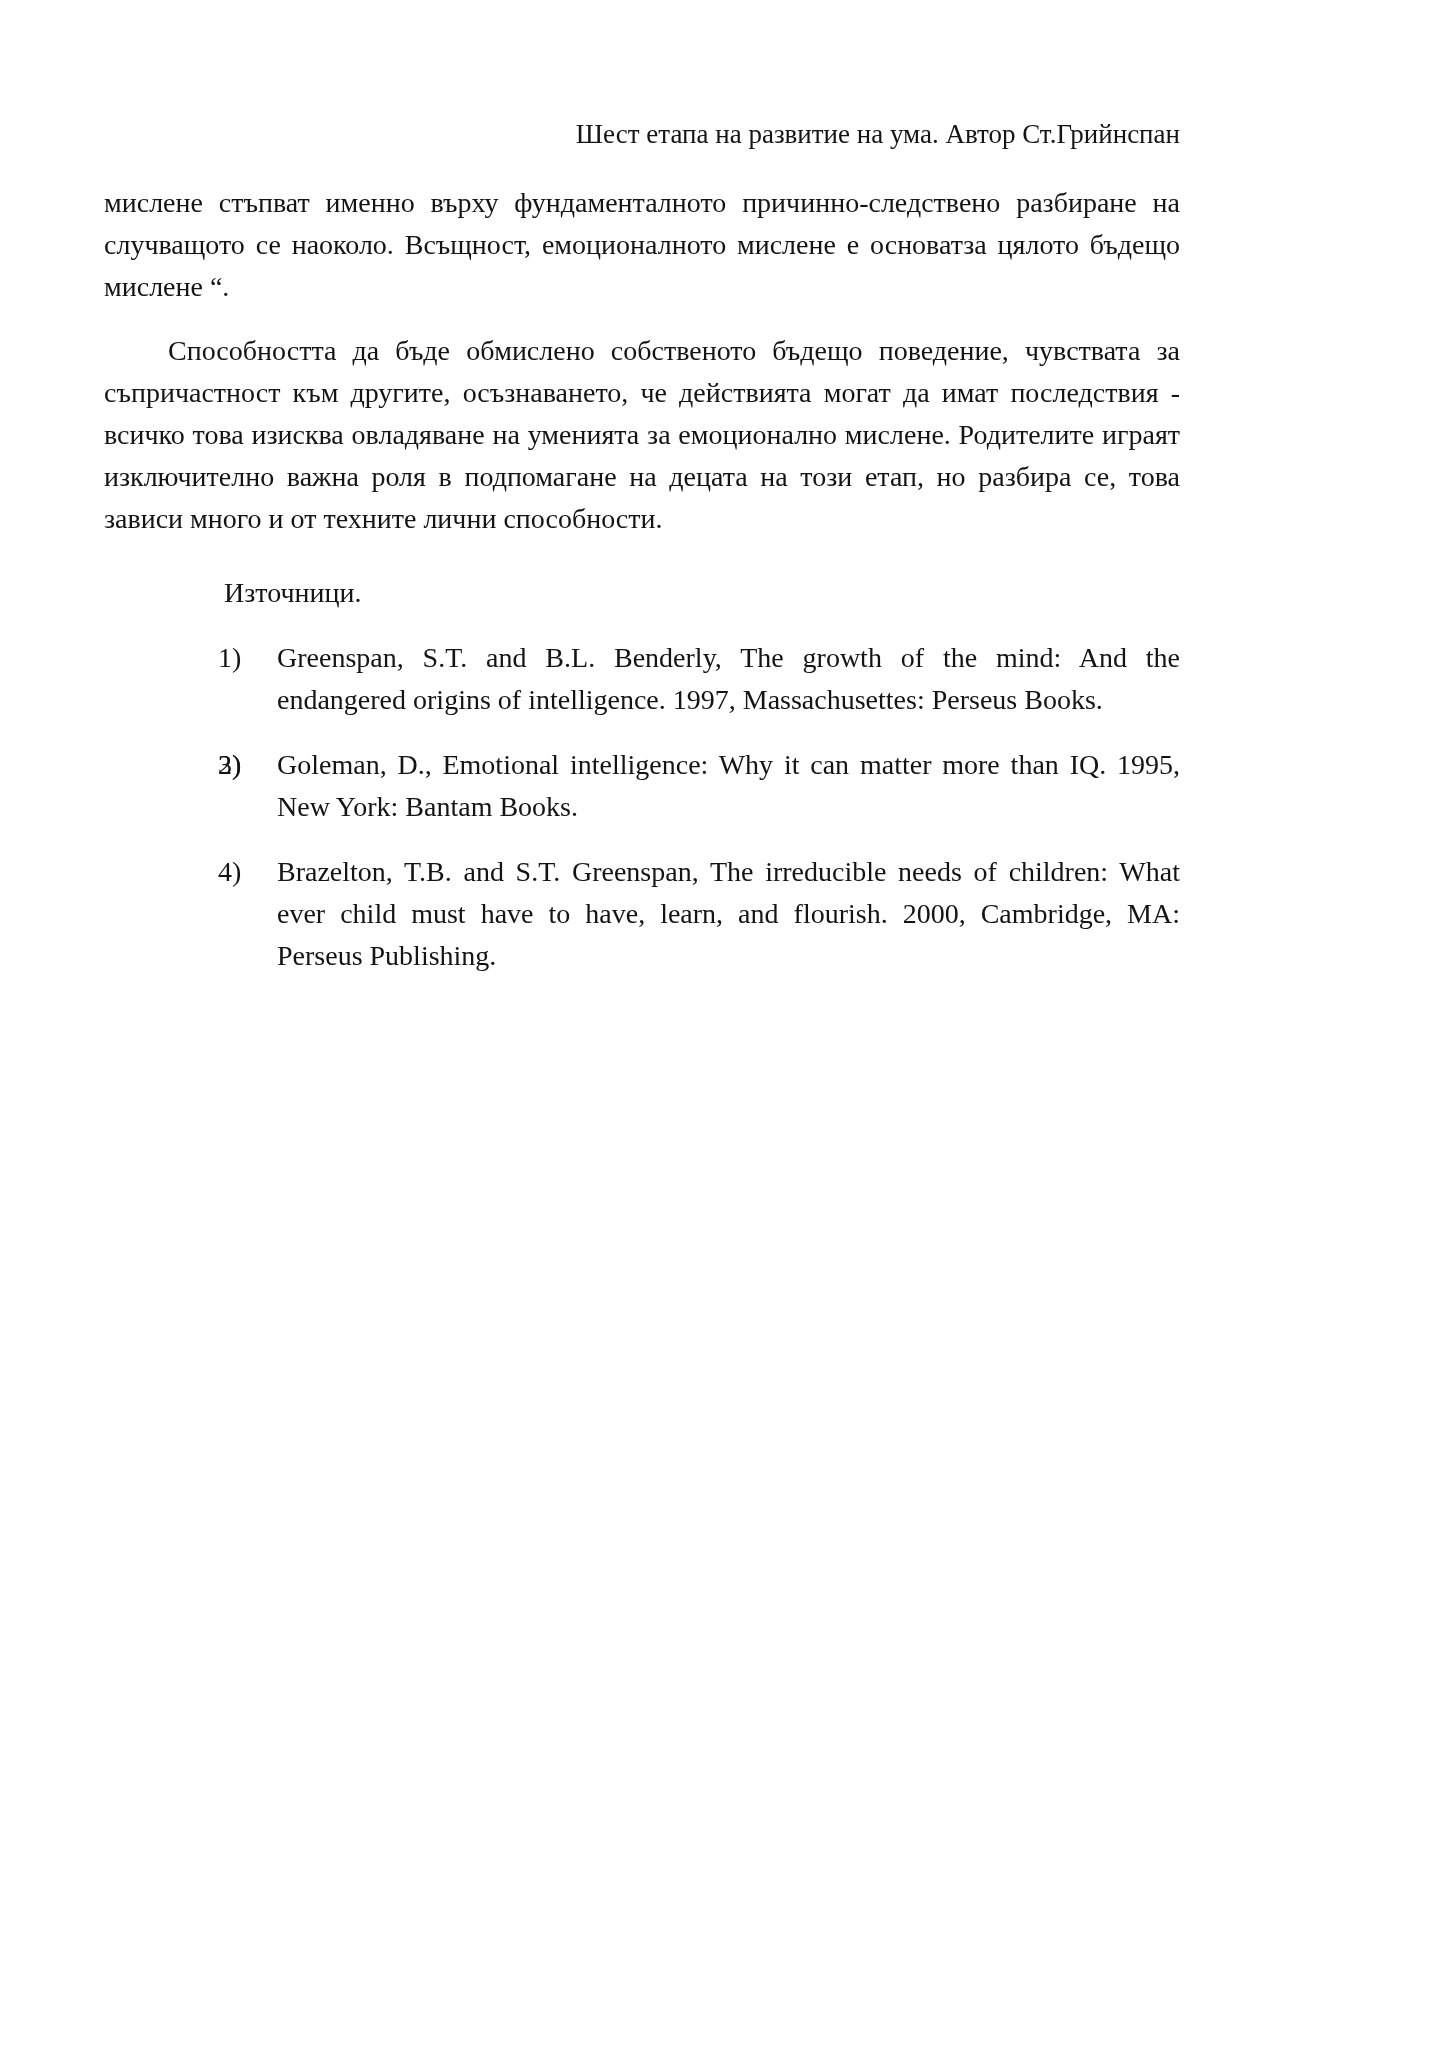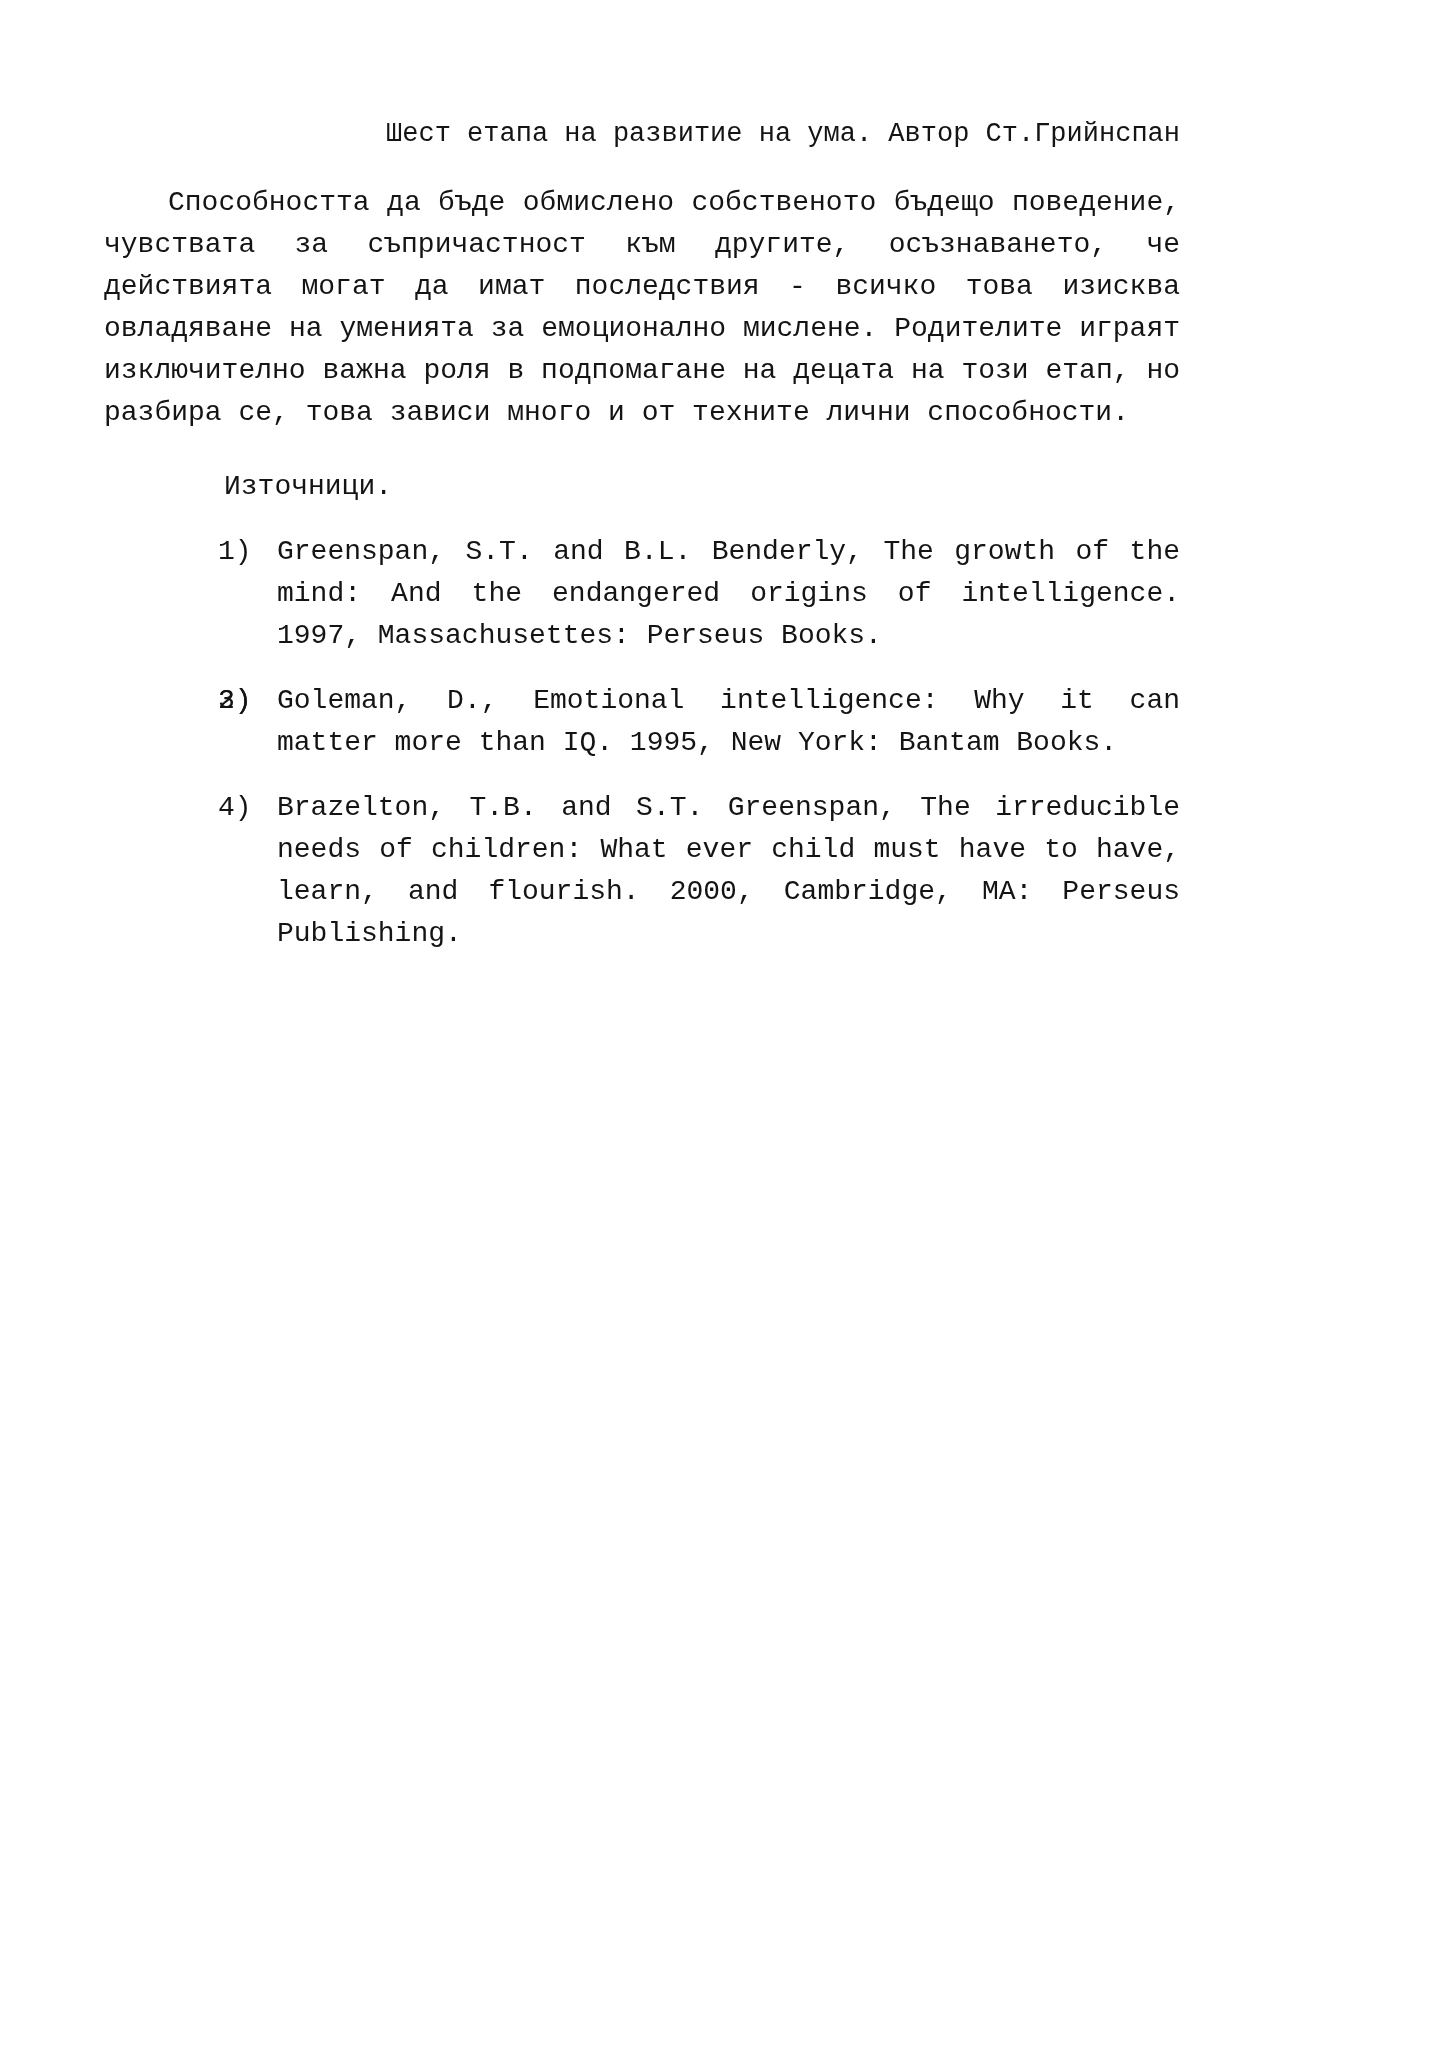--- a/index.html
+++ b/index.html
@@ -6,21 +6,21 @@
     margin: 0;
     padding: 0;
     background: #ffffff;
   }
   .page {
     position: relative;
     width: 1283px;
     height: 2048px;
     background: #ffffff;
     color: #141414;
-    font-family: Liberation Mono, monospace;
+    font-family: Liberation Serif, serif;
     font-size: 28px;
     overflow: hidden;
     box-sizing: border-box;
   }
   .content {
     padding: 118px 103px 0 104px;
   }
   .running-header {
     text-align: right;
     font-size: 27px;
@@ -72,20 +72,21 @@
   }
 </style>
 </head>
 <body>
 
 <div class="page">
   <div class="content">
 
     <div class="running-header">Шест етапа на развитие на ума. Автор Ст.Грийнспан</div>
 
+    <p class="para para-1">мислене стъпват именно върху  фундаменталното причинно-следствено разбиране на случващото се наоколо. Всъщност, емоционалното мислене е основатза цялото бъдещо мислене “.</p>
 
     <p class="para para-2">Способността да бъде обмислено собственото бъдещо поведение, чувствата за съпричастност към другите, осъзнаването, че действията могат да имат последствия -  всичко това изисква овладяване на уменията за емоционално мислене. Родителите играят изключително важна роля в подпомагане на децата на този етап, но разбира се, това зависи много и от техните лични способности.</p>
 
     <div class="sources-heading">Източници.</div>
 
     <div class="ref-list">
 
       <div class="ref-item">
         <span class="ref-num">1)</span>
         <span>Greenspan, S.T. and B.L. Benderly, The growth of the mind: And the endangered origins of intelligence. 1997, Massachusettes: Perseus Books.</span>

